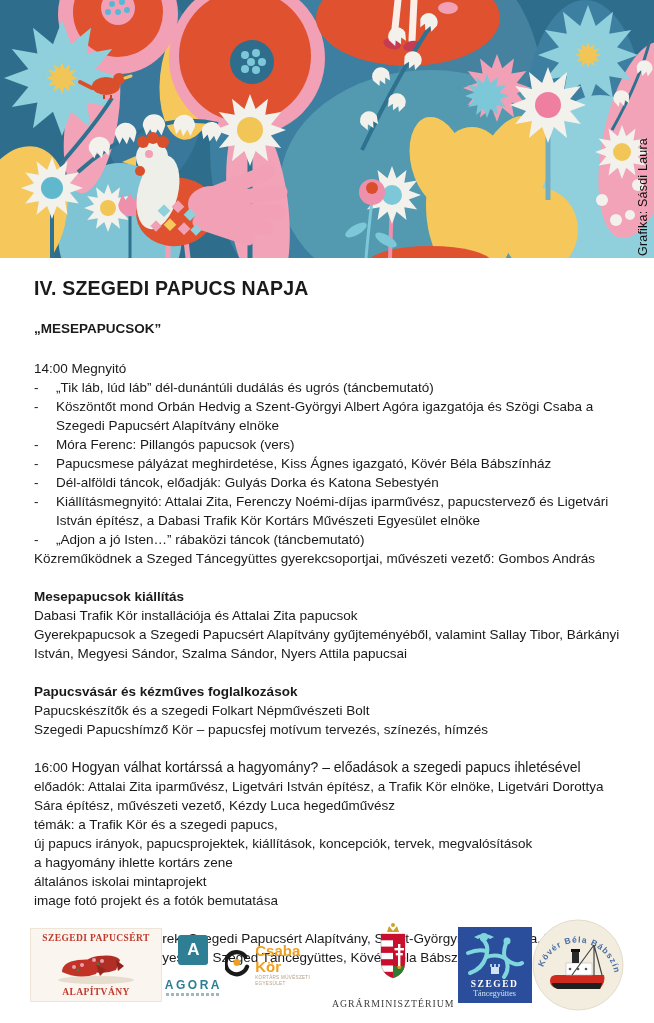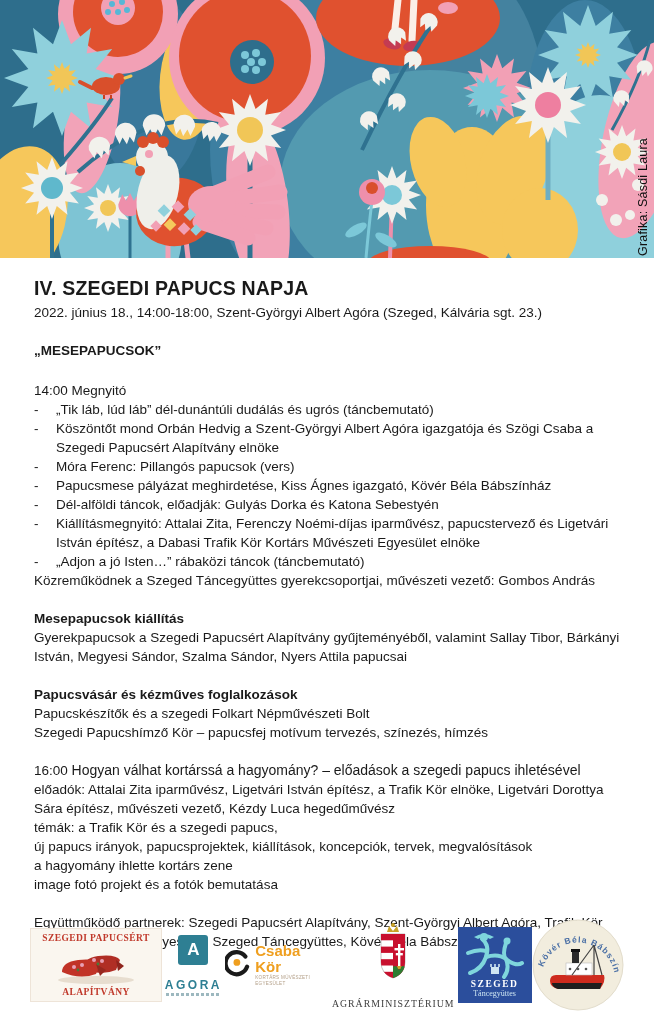--- a/index.html
+++ b/index.html
@@ -241,21 +241,20 @@
       <rect x="192" y="226" width="8" height="8" fill="#8FD0DC" transform="rotate(45 196 230)"></rect>
     </g>
   </g>
 </svg>
 <div class="credit">Grafika: Sásdi Laura</div>
 </div>
 
 <div class="content">
 
   <div class="title">IV. SZEGEDI PAPUCS NAPJA</div>
-  <div class="subtitle">2022. június 18., 14:00-18:00, Szent-Györgyi Albert Agóra (Szeged, Kálvária sgt. 23.)</div>
 
   <div class="theme">„MESEPAPUCSOK”</div>
 
   <div class="opening">
     <span>14:00</span>
     <span class="bold">Megnyitó</span>
   </div>
 
   <div class="bullets">
     <div class="bullet">
@@ -284,38 +283,40 @@
       </div>
     <div class="bullet">
         <span class="marker">-</span>
         <span class="btext">„Adjon a jó Isten…” rábaközi táncok (táncbemutató)</span>
       </div>
   </div>
   <div class="note">Közreműködnek a Szeged Táncegyüttes gyerekcsoportjai, művészeti vezető: Gombos András</div>
 
   <div class="section">
     <div class="sec-head">Mesepapucsok kiállítás</div>
+    <div>Dabasi Trafik Kör installációja és Attalai Zita papucsok</div>
     <div>Gyerekpapucsok a Szegedi Papucsért Alapítvány gyűjteményéből, valamint Sallay Tibor, Bárkányi István, Megyesi Sándor, Szalma Sándor, Nyers Attila papucsai</div>
   </div>
 
   <div class="section">
     <div class="sec-head">Papucsvásár és kézműves foglalkozások</div>
     <div>Papucskészítők és a szegedi Folkart Népművészeti Bolt</div>
     <div>Szegedi Papucshímző Kör – papucsfej motívum tervezés, színezés, hímzés</div>
   </div>
 
   <div class="lecture">
     <div class="lect-head">
       <span>16:00</span>
       <span class="bold">Hogyan válhat kortárssá a hagyomány? – előadások a szegedi papucs ihletésével</span>
     </div>
     <div>előadók: Attalai Zita iparművész, Ligetvári István építész, a Trafik Kör elnöke, Ligetvári Dorottya Sára építész, művészeti vezető, Kézdy Luca hegedűművész</div>
     <div>témák: a Trafik Kör és a szegedi papucs,</div>
     <div>új papucs irányok, papucsprojektek, kiállítások, koncepciók, tervek, megvalósítások</div>
     <div>a hagyomány ihlette kortárs zene</div>
+    <div>általános iskolai mintaprojekt</div>
     <div>image fotó projekt és a fotók bemutatása</div>
   </div>
 
   <div class="partners">
     <span class="bold">Együttműködő partnerek:</span><span> Szegedi Papucsért Alapítvány, Szent-Györgyi Albert Agóra, Trafik Kör Kortárs Művészeti Egyesület, Szeged Táncegyüttes, Kövér Béla Bábszínház</span>
   </div>
 </div>
 
 <div class="logos">
 

